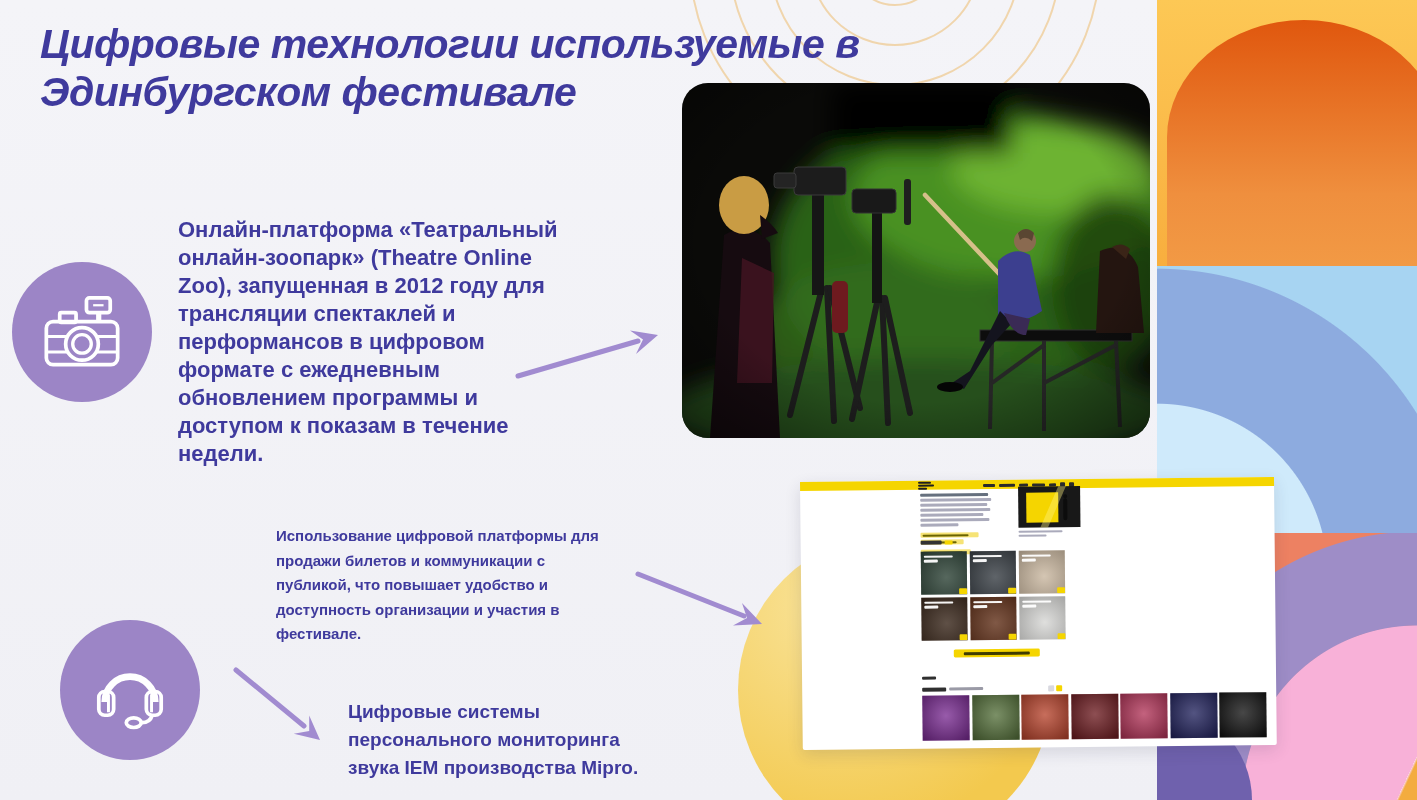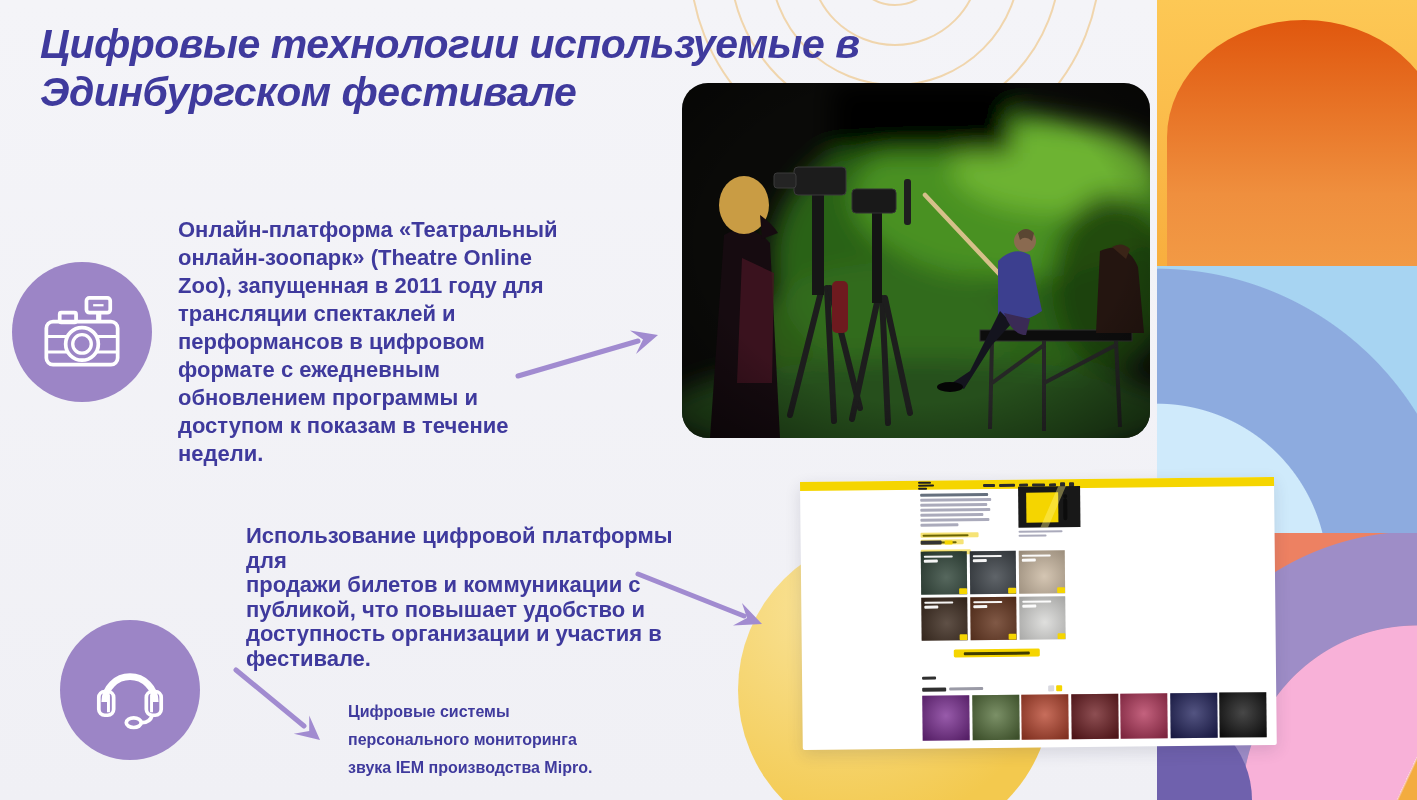--- a/index.html
+++ b/index.html
@@ -11,22 +11,22 @@
   
   .arc-rings{left:690px;top:0;width:420px;height:120px;opacity:.6;}
 
   
   .title{left:40px;top:20px;width:1040px;font-size:41px;line-height:1.18;
     font-weight:800;letter-spacing:-.5px;white-space:pre-line;color:var(--ink,#3f3a9d);font-style:italic;}
 
   
   .bullet{font-weight:700;white-space:pre-line;color:var(--ink,#3f3a9d);}
   .b1{left:178px;top:216px;width:500px;font-size:22px;line-height:28px;}
-  .b2{left:246px;top:524px;width:440px;font-size:22px;line-height:24.5px;}
-  .b3{left:348px;top:698px;width:420px;font-size:16px;line-height:28px;}
+  .b2{left:276px;top:524px;width:440px;font-size:15px;line-height:24.5px;}
+  .b3{left:348px;top:698px;width:420px;font-size:19px;line-height:28px;}
 
   
   .icircle{width:140px;height:140px;border-radius:50%;background:var(--circle,#9c85c6);
     display:flex;align-items:center;justify-content:center;}
   .ic1{left:12px;top:262px;}
   .ic2{left:60px;top:620px;}
   .icircle svg{width:104px;height:104px;}
 
   
   .arrow{color:var(--arrow,#a18bd0);z-index:30;}
@@ -207,21 +207,21 @@
       <rect x="89" y="44" width="7" height="12" fill="#ffffff" stroke="none"></rect>
       <rect x="22" y="56" width="96" height="58" rx="9"></rect>
       <line x1="23" y1="76" x2="117" y2="76" stroke-width="4"></line>
       <line x1="23" y1="97" x2="117" y2="97" stroke-width="4"></line>
       <circle cx="70" cy="86" r="22" fill="#9c85c6"></circle>
       <circle cx="70" cy="86" r="12.5" stroke-width="4.5"></circle>
     </svg>
   </div>
   <div class="abs bullet b1">Онлайн-платформа «Театральный
 онлайн-зоопарк» (Theatre Online
-Zoo), запущенная в 2011 году для
+Zoo), запущенная в 2012 году для
 трансляции спектаклей и
 перформансов в цифровом
 формате с ежедневным
 обновлением программы и
 доступом к показам в течение
 недели.</div>
 
   <svg class="abs arrow a1" width="150" height="60" viewBox="0 0 150 60">
     <line x1="6" y1="50" x2="126" y2="15" stroke="currentColor" stroke-width="5" stroke-linecap="round"></line>
     <polygon points="146,9 124,28 131,13.5 118,4.5" fill="currentColor"></polygon>

